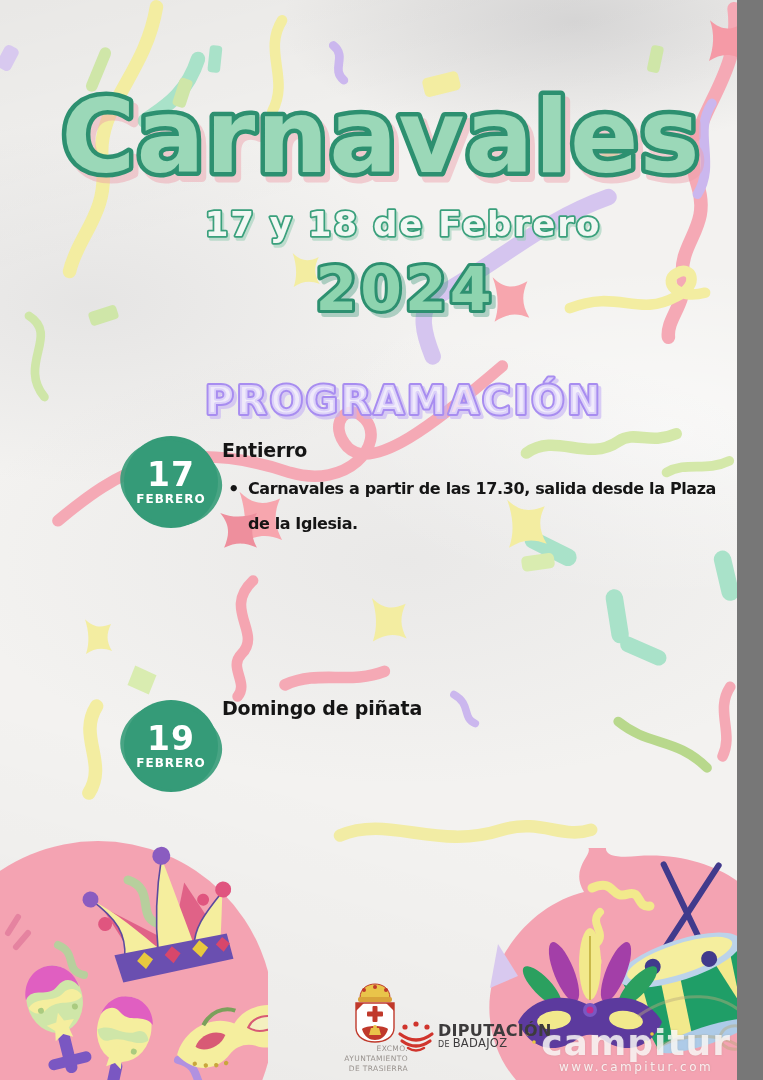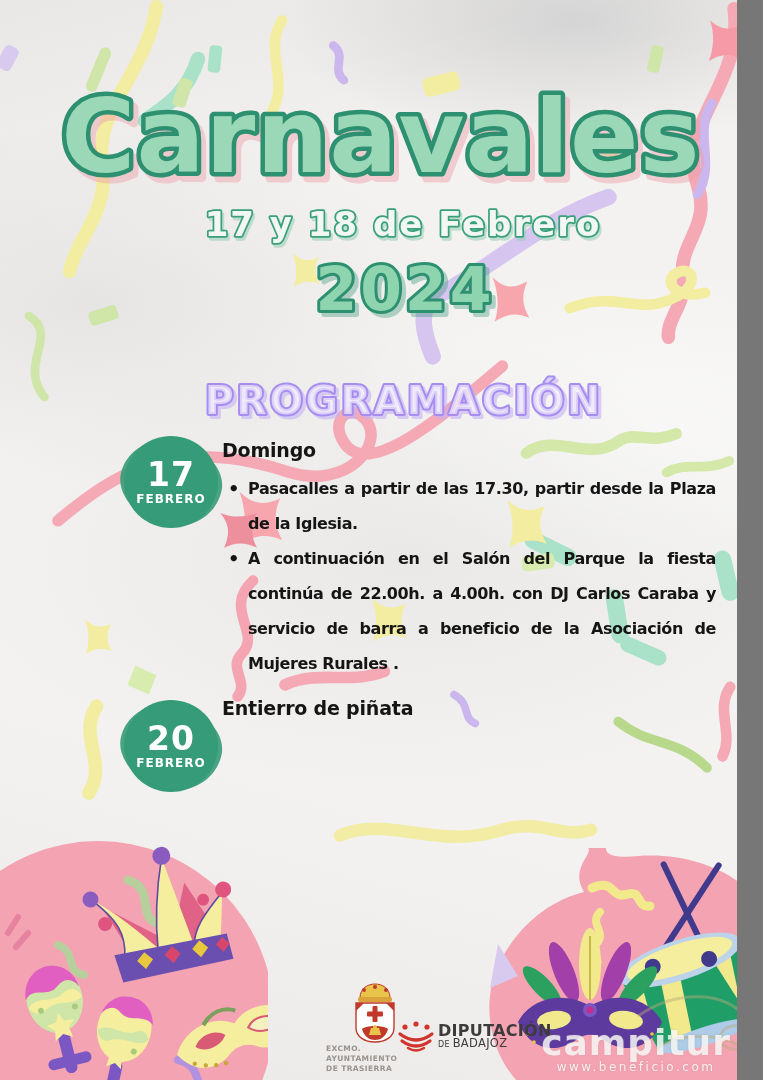--- a/index.html
+++ b/index.html
@@ -40,22 +40,22 @@
   .event{position:absolute;left:222px;width:494px;z-index:3;color:#151515;}
   .event h3{margin:0 0 9px 0;font-size:19px;line-height:24px;font-weight:bold;letter-spacing:-0.2px;}
   .bullet{
     position:relative;padding-left:26px;margin:0;
     font-size:16px;font-weight:bold;letter-spacing:-0.4px;line-height:35px;
     text-align:justify;
   }
   .bullet::before{content:"\2022";position:absolute;left:6px;top:0;font-size:18px;}
 
   
-  .council-caption{position:absolute;left:326px;top:1044px;width:96px;text-align:left;
-    font-size:7.5px;line-height:10px;color:#98928e;letter-spacing:.4px;z-index:3;font-weight:bold;}
+  .council-caption{position:absolute;left:312px;top:1044px;width:96px;text-align:right;
+    font-size:7.5px;line-height:10px;color:#98928e;letter-spacing:.4px;z-index:3;}
   .dip-text{position:absolute;left:438px;top:1025px;color:#3d3b3c;z-index:3;line-height:12px;}
   .dip-line1{font-size:16px;font-weight:bold;letter-spacing:.3px;}
   .dip-line2{font-size:11.5px;font-weight:normal;letter-spacing:.3px;}
   .dip-line2 .small{font-size:8px;}
 
   
   .watermark{position:absolute;right:6px;bottom:6px;text-align:center;z-index:5;}
   .wm-name{font-size:36px;font-weight:bold;letter-spacing:1px;color:rgba(255,255,255,0.78);
     text-shadow:0 0 2px rgba(160,150,130,0.35);line-height:34px;font-family:"DejaVu Sans","Liberation Sans",sans-serif;}
   .wm-url{font-size:12px;letter-spacing:2.5px;color:rgba(255,255,255,0.82);
@@ -257,31 +257,30 @@
 
   <svg class="headline abs" style="left:0;top:370px;z-index:3;" width="763" height="64" viewBox="0 0 763 64">
     <text x="404" y="44" text-anchor="middle" font-size="39" letter-spacing="3" fill="rgba(255,255,255,0.6)" stroke="#a88df0" stroke-width="4" paint-order="stroke" stroke-linejoin="round" style="filter:drop-shadow(3px 3px 0 rgba(196,176,245,0.6));">PROGRAMACIÓN</text>
   </svg>
 
   <div class="badge" style="left:124px;top:436px;">
     <div class="day">17</div>
     <div class="month">FEBRERO</div>
   </div>
   <div class="event" style="top:438px;">
-    <h3>Domingo</h3>
-    <p class="bullet">Pasacalles a partir de las 17.30, partir desde la Plaza de la Iglesia.</p>
-    <p class="bullet">A continuación en el Salón del Parque la fiesta continúa de 22.00h. a 4.00h. con  DJ Carlos Caraba y servicio de barra a beneficio de la Asociación de Mujeres Rurales .</p>
+    <h3>Entierro</h3>
+    <p class="bullet">Carnavales a partir de las 17.30, salida desde la Plaza de la Iglesia.</p>
   </div>
 
   <div class="badge" style="left:124px;top:700px;">
-    <div class="day">20</div>
+    <div class="day">19</div>
     <div class="month">FEBRERO</div>
   </div>
   <div class="event" style="top:696px;">
-    <h3>Entierro de piñata</h3>
+    <h3>Domingo de piñata</h3>
   </div>
 
   <svg class="abs" style="left:344px;top:982px;z-index:3;" width="62" height="62" viewBox="0 0 62 62">
     <path d="M16,16 C16,6 24,2 31,2 C38,2 46,6 46,16 Z" fill="#e9c44a" stroke="#c0392b" stroke-width="1"></path>
     <g fill="#c0392b">
         <circle cx="20" cy="8" r="2"></circle>
         <circle cx="31" cy="5" r="2"></circle>
         <circle cx="42" cy="8" r="2"></circle>
       </g>
     <rect x="14" y="15" width="34" height="5" rx="2" fill="#d9a33a"></rect>
@@ -312,16 +311,16 @@
     <path d="M6,21 Q20,31 34,21" stroke="#d0342c" stroke-width="3.2" fill="none" stroke-linecap="round"></path>
     <path d="M12,28 Q20,33 28,28" stroke="#d0342c" stroke-width="2.4" fill="none" stroke-linecap="round"></path>
   </svg>
   <div class="dip-text">
     <div class="dip-line1">DIPUTACIÓN</div>
     <div class="dip-line2"><span class="small">DE </span><span>BADAJOZ</span></div>
   </div>
 
   <div class="watermark">
     <div class="wm-name">campitur</div>
-    <div class="wm-url">www.beneficio.com</div>
+    <div class="wm-url">www.campitur.com</div>
   </div>
 
 </div>
 
 </body></html>

